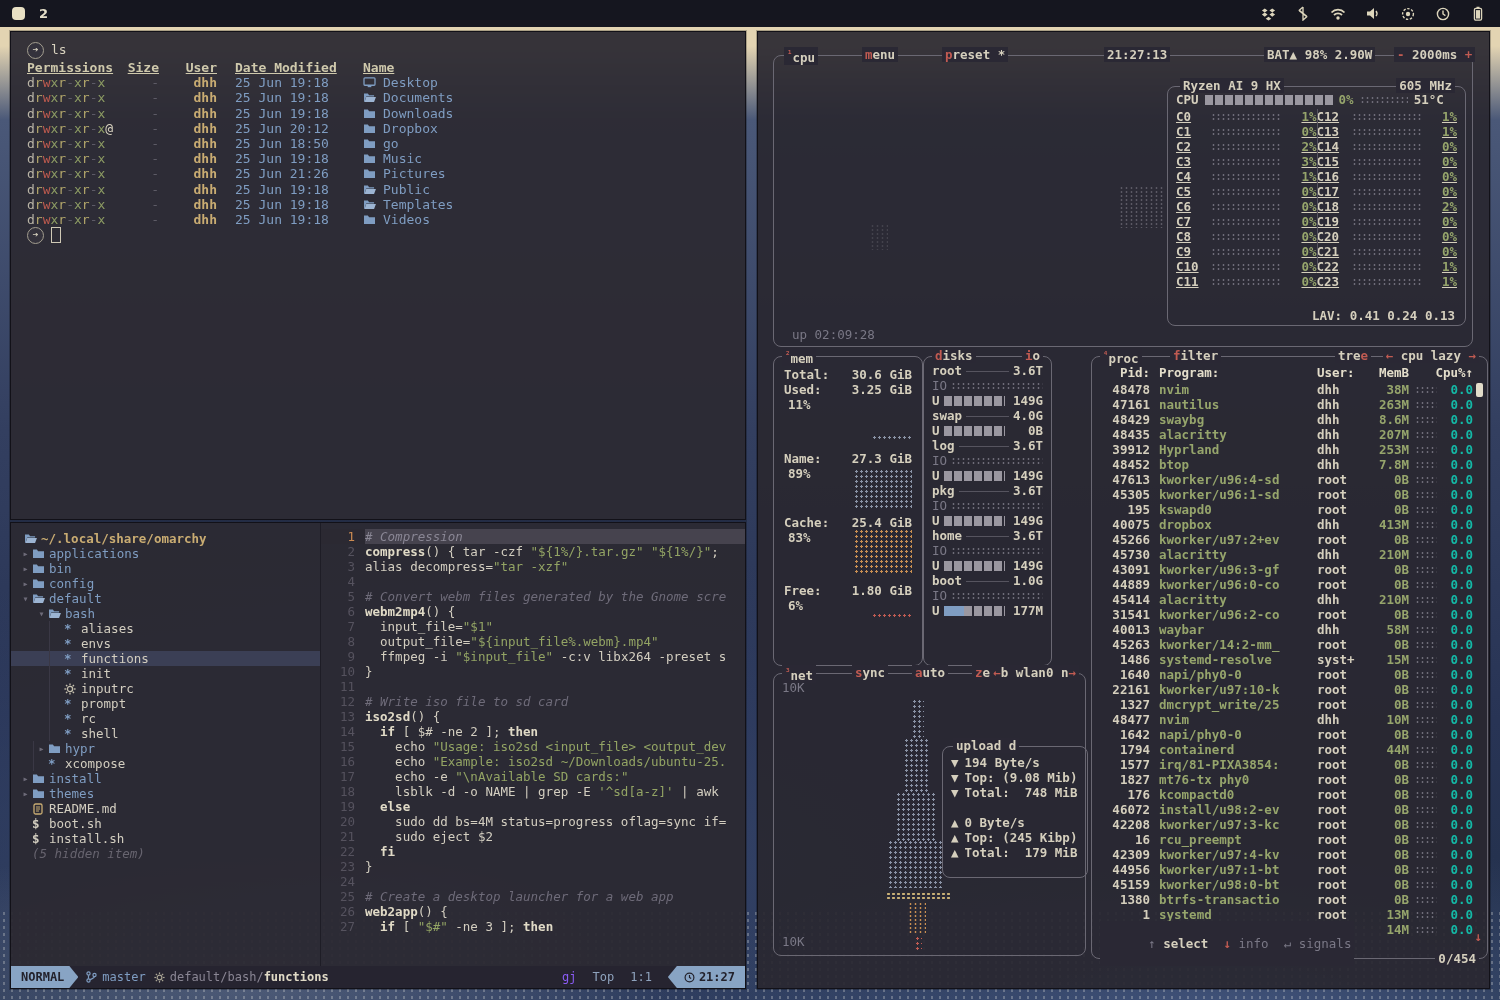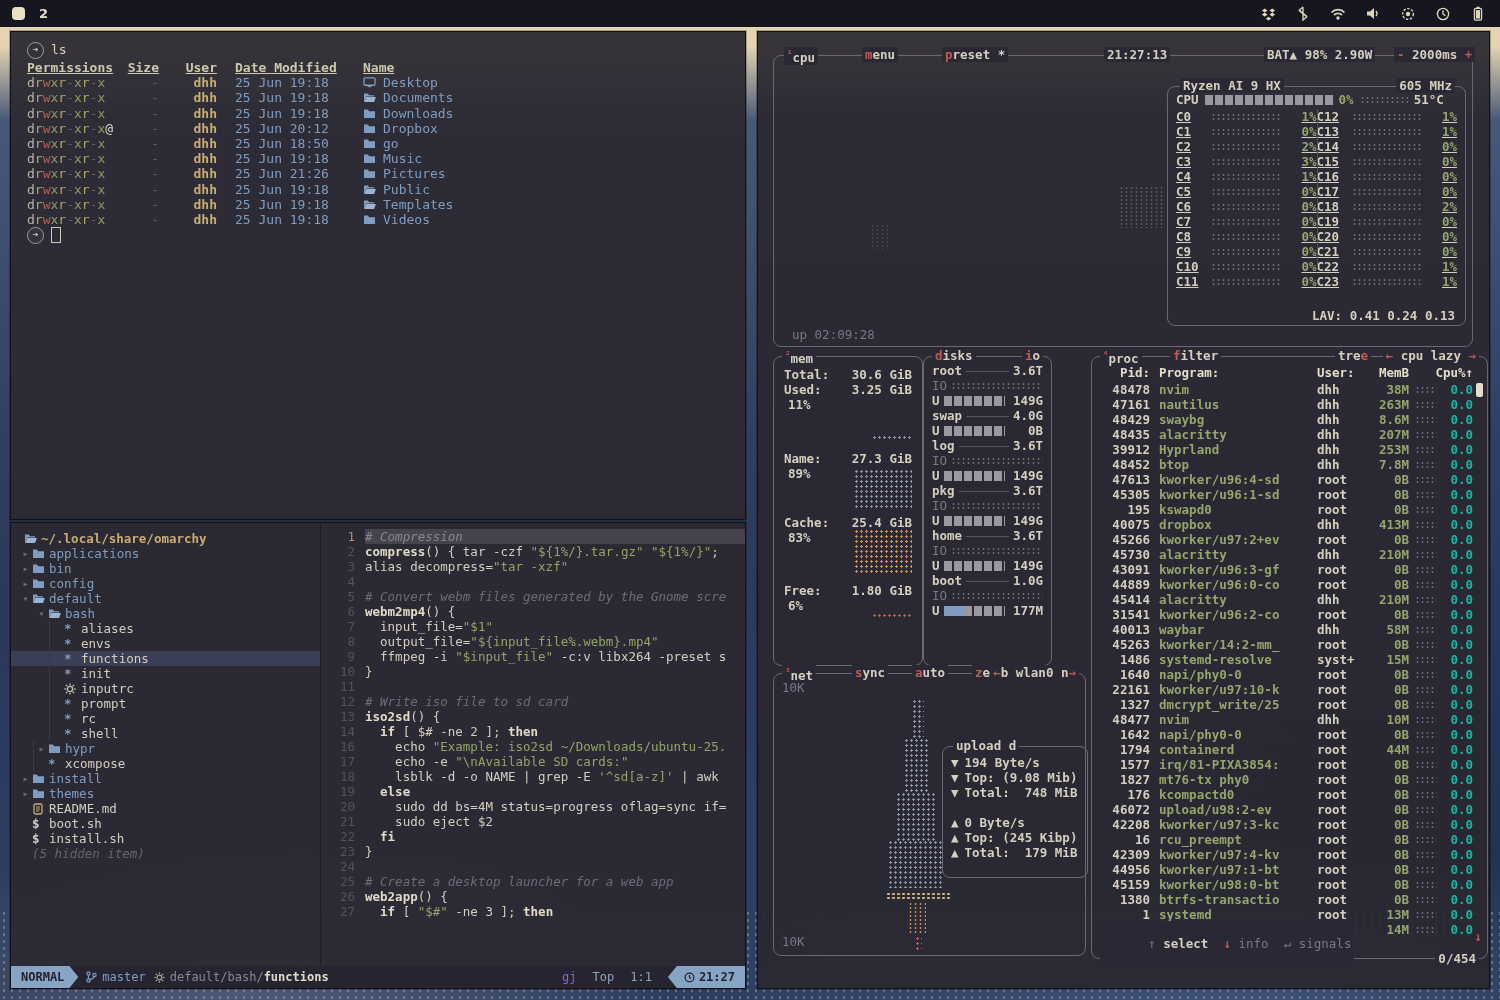--- a/index.html
+++ b/index.html
@@ -327,20 +327,21 @@
         <div class="cl"><span class="gut">5</span><span><span class="cc"># Convert webm files generated by the Gnome scre</span></span></div>
         <div class="cl"><span class="gut">6</span><span><span class="cf">webm2mp4</span><span class="cd">() {</span></span></div>
         <div class="cl"><span class="gut">7</span><span><span class="cd">  input_file=</span><span class="cs">"$1"</span></span></div>
         <div class="cl"><span class="gut">8</span><span><span class="cd">  output_file=</span><span class="cs">"${input_file%.webm}.mp4"</span></span></div>
         <div class="cl"><span class="gut">9</span><span><span class="cd">  ffmpeg -i </span><span class="cs">"$input_file"</span><span class="cd"> -c:v libx264 -preset s</span></span></div>
         <div class="cl"><span class="gut">10</span><span><span class="cd">}</span></span></div>
         <div class="cl"><span class="gut">11</span><span></span></div>
         <div class="cl"><span class="gut">12</span><span><span class="cc"># Write iso file to sd card</span></span></div>
         <div class="cl"><span class="gut">13</span><span><span class="cf">iso2sd</span><span class="cd">() {</span></span></div>
         <div class="cl"><span class="gut">14</span><span><span class="ck">  if</span><span class="cd"> [ $# -ne 2 ]; </span><span class="ck">then</span></span></div>
+        <div class="cl"><span class="gut">15</span><span><span class="cd">    echo </span><span class="cs">"Usage: iso2sd &lt;input_file&gt; &lt;output_dev</span></span></div>
         <div class="cl"><span class="gut">16</span><span><span class="cd">    echo </span><span class="cs">"Example: iso2sd ~/Downloads/ubuntu-25.</span></span></div>
         <div class="cl"><span class="gut">17</span><span><span class="cd">    echo -e </span><span class="cs">"\nAvailable SD cards:"</span></span></div>
         <div class="cl"><span class="gut">18</span><span><span class="cd">    lsblk -d -o NAME | grep -E </span><span class="cs">'^sd[a-z]'</span><span class="cd"> | awk</span></span></div>
         <div class="cl"><span class="gut">19</span><span><span class="ck">  else</span></span></div>
         <div class="cl"><span class="gut">20</span><span><span class="cd">    sudo dd bs=4M status=progress oflag=sync if=</span></span></div>
         <div class="cl"><span class="gut">21</span><span><span class="cd">    sudo eject $2</span></span></div>
         <div class="cl"><span class="gut">22</span><span><span class="ck">  fi</span></span></div>
         <div class="cl"><span class="gut">23</span><span><span class="cd">}</span></span></div>
         <div class="cl"><span class="gut">24</span><span></span></div>
         <div class="cl"><span class="gut">25</span><span><span class="cc"># Create a desktop launcher for a web app</span></span></div>
@@ -649,21 +650,21 @@
         <div class="prow2"><span class="c-pid">1486</span><span class="c-prog">systemd-resolve</span><span class="c-user">syst+</span><span class="c-mem">15M</span><span class="c-dots dots"></span><span class="c-cpu">0.0</span></div>
         <div class="prow2"><span class="c-pid">1640</span><span class="c-prog">napi/phy0-0</span><span class="c-user">root</span><span class="c-mem">0B</span><span class="c-dots dots"></span><span class="c-cpu">0.0</span></div>
         <div class="prow2"><span class="c-pid">22161</span><span class="c-prog">kworker/u97:10-k</span><span class="c-user">root</span><span class="c-mem">0B</span><span class="c-dots dots"></span><span class="c-cpu">0.0</span></div>
         <div class="prow2"><span class="c-pid">1327</span><span class="c-prog">dmcrypt_write/25</span><span class="c-user">root</span><span class="c-mem">0B</span><span class="c-dots dots"></span><span class="c-cpu">0.0</span></div>
         <div class="prow2"><span class="c-pid">48477</span><span class="c-prog">nvim</span><span class="c-user">dhh</span><span class="c-mem">10M</span><span class="c-dots dots"></span><span class="c-cpu">0.0</span></div>
         <div class="prow2"><span class="c-pid">1642</span><span class="c-prog">napi/phy0-0</span><span class="c-user">root</span><span class="c-mem">0B</span><span class="c-dots dots"></span><span class="c-cpu">0.0</span></div>
         <div class="prow2"><span class="c-pid">1794</span><span class="c-prog">containerd</span><span class="c-user">root</span><span class="c-mem">44M</span><span class="c-dots dots"></span><span class="c-cpu">0.0</span></div>
         <div class="prow2"><span class="c-pid">1577</span><span class="c-prog">irq/81-PIXA3854:</span><span class="c-user">root</span><span class="c-mem">0B</span><span class="c-dots dots"></span><span class="c-cpu">0.0</span></div>
         <div class="prow2"><span class="c-pid">1827</span><span class="c-prog">mt76-tx phy0</span><span class="c-user">root</span><span class="c-mem">0B</span><span class="c-dots dots"></span><span class="c-cpu">0.0</span></div>
         <div class="prow2"><span class="c-pid">176</span><span class="c-prog">kcompactd0</span><span class="c-user">root</span><span class="c-mem">0B</span><span class="c-dots dots"></span><span class="c-cpu">0.0</span></div>
-        <div class="prow2"><span class="c-pid">46072</span><span class="c-prog">upload/u98:2-ev</span><span class="c-user">root</span><span class="c-mem">0B</span><span class="c-dots dots"></span><span class="c-cpu">0.0</span></div>
+        <div class="prow2"><span class="c-pid">46072</span><span class="c-prog">install/u98:2-ev</span><span class="c-user">root</span><span class="c-mem">0B</span><span class="c-dots dots"></span><span class="c-cpu">0.0</span></div>
         <div class="prow2"><span class="c-pid">42208</span><span class="c-prog">kworker/u97:3-kc</span><span class="c-user">root</span><span class="c-mem">0B</span><span class="c-dots dots"></span><span class="c-cpu">0.0</span></div>
         <div class="prow2"><span class="c-pid">16</span><span class="c-prog">rcu_preempt</span><span class="c-user">root</span><span class="c-mem">0B</span><span class="c-dots dots"></span><span class="c-cpu">0.0</span></div>
         <div class="prow2"><span class="c-pid">42309</span><span class="c-prog">kworker/u97:4-kv</span><span class="c-user">root</span><span class="c-mem">0B</span><span class="c-dots dots"></span><span class="c-cpu">0.0</span></div>
         <div class="prow2"><span class="c-pid">44956</span><span class="c-prog">kworker/u97:1-bt</span><span class="c-user">root</span><span class="c-mem">0B</span><span class="c-dots dots"></span><span class="c-cpu">0.0</span></div>
         <div class="prow2"><span class="c-pid">45159</span><span class="c-prog">kworker/u98:0-bt</span><span class="c-user">root</span><span class="c-mem">0B</span><span class="c-dots dots"></span><span class="c-cpu">0.0</span></div>
         <div class="prow2"><span class="c-pid">1380</span><span class="c-prog">btrfs-transactio</span><span class="c-user">root</span><span class="c-mem">0B</span><span class="c-dots dots"></span><span class="c-cpu">0.0</span></div>
         <div class="prow2"><span class="c-pid">1</span><span class="c-prog">systemd</span><span class="c-user">root</span><span class="c-mem">13M</span><span class="c-dots dots"></span><span class="c-cpu">0.0</span></div>
         <div class="prow2"><span class="c-pid">1845</span><span class="c-prog">pipewire</span><span class="c-user">dhh</span><span class="c-mem">14M</span><span class="c-dots dots"></span><span class="c-cpu">0.0</span></div>
       </div>
     <div id="proc-scroll"></div>

